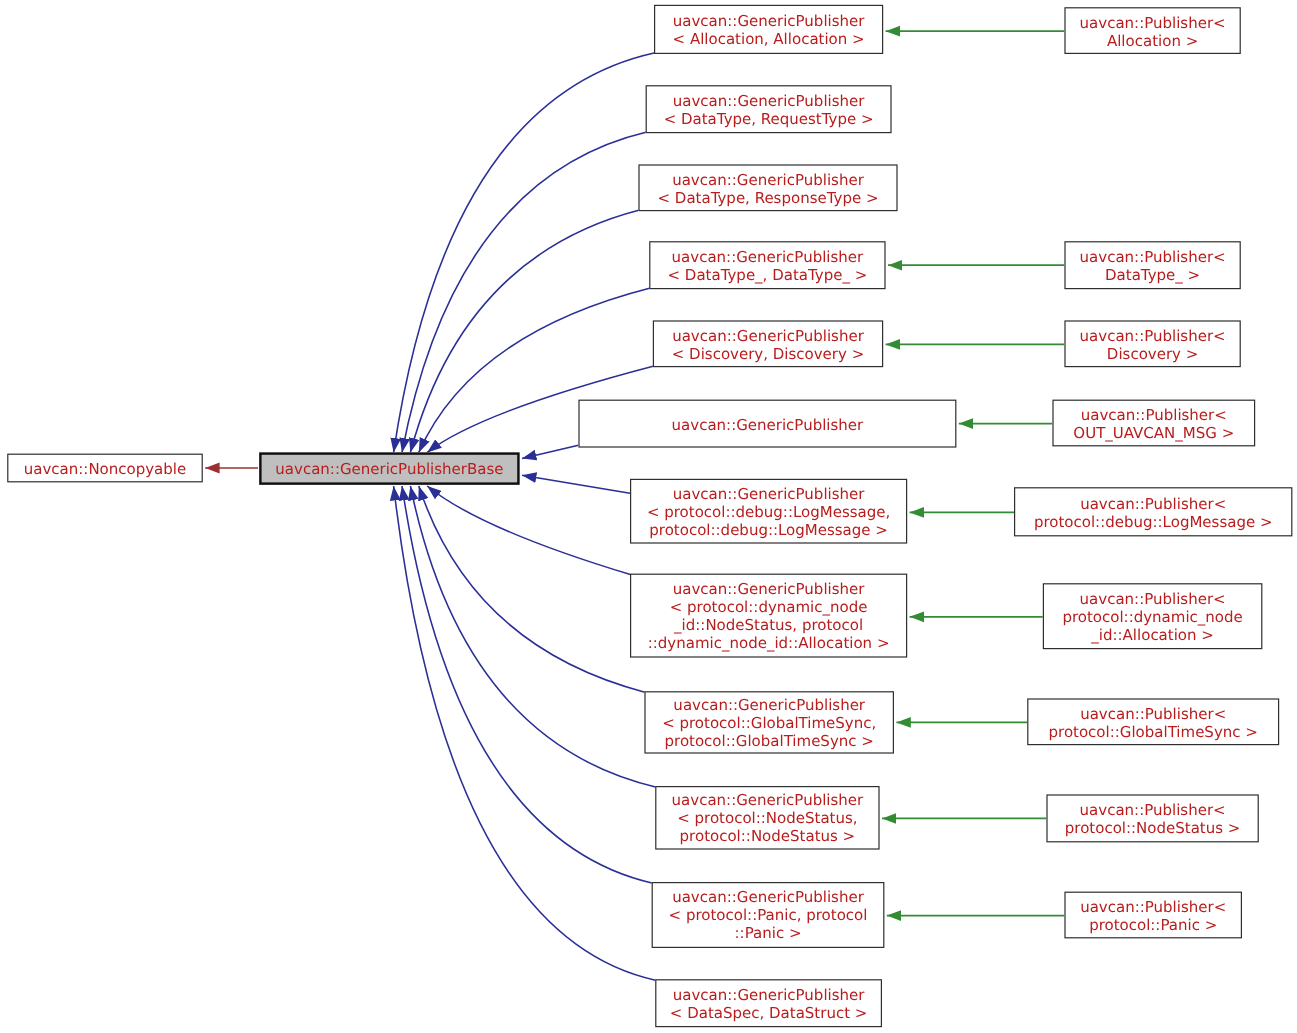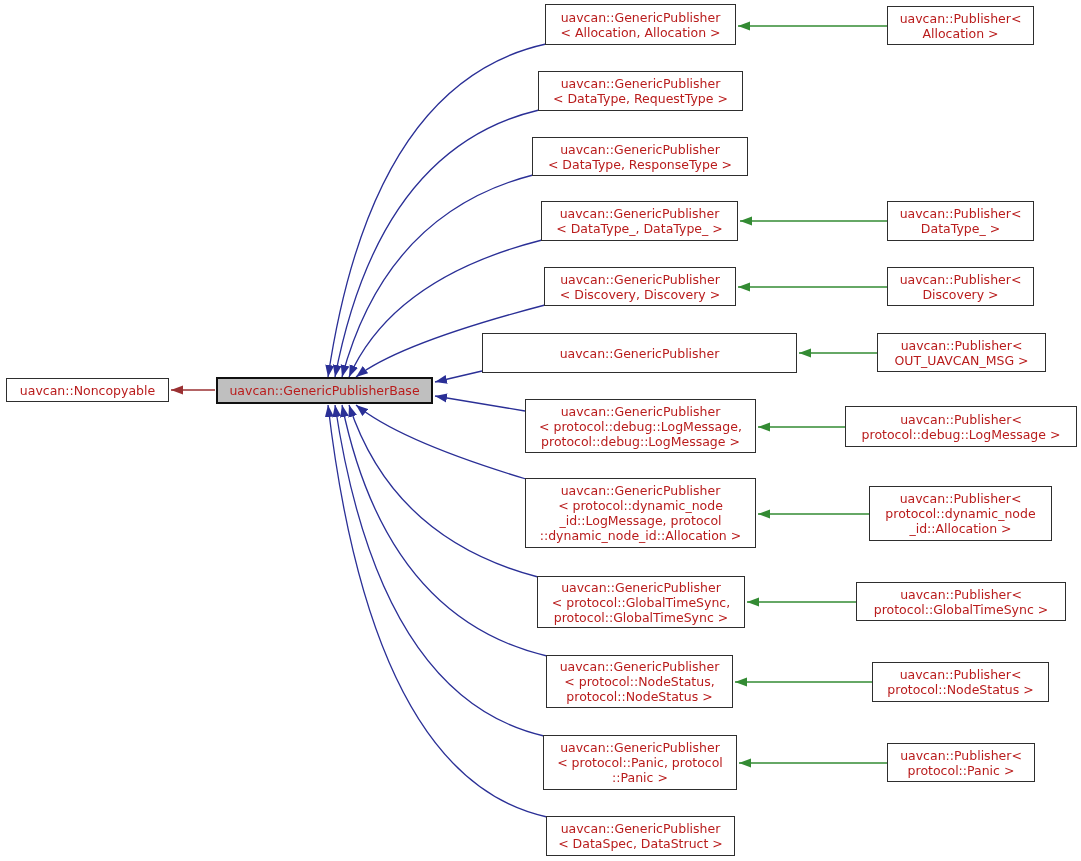--- a/index.html
+++ b/index.html
@@ -100,21 +100,21 @@
       <div class="line">uavcan::GenericPublisher</div>
     </div>
     <div class="node" style="left: 525px; top: 399px; width: 231px; height: 54px;">
       <div class="line">uavcan::GenericPublisher</div>
       <div class="line">&lt; protocol::debug::LogMessage,</div>
       <div class="line">protocol::debug::LogMessage &gt;</div>
     </div>
     <div class="node" style="left: 525px; top: 478px; width: 231px; height: 70px;">
       <div class="line">uavcan::GenericPublisher</div>
       <div class="line">&lt; protocol::dynamic_node</div>
-      <div class="line">_id::LogMessage, protocol</div>
+      <div class="line">_id::NodeStatus, protocol</div>
       <div class="line">::dynamic_node_id::Allocation &gt;</div>
     </div>
     <div class="node" style="left: 537px; top: 576px; width: 208px; height: 52px;">
       <div class="line">uavcan::GenericPublisher</div>
       <div class="line">&lt; protocol::GlobalTimeSync,</div>
       <div class="line">protocol::GlobalTimeSync &gt;</div>
     </div>
     <div class="node" style="left: 546px; top: 655px; width: 187px; height: 53px;">
       <div class="line">uavcan::GenericPublisher</div>
       <div class="line">&lt; protocol::NodeStatus,</div>

